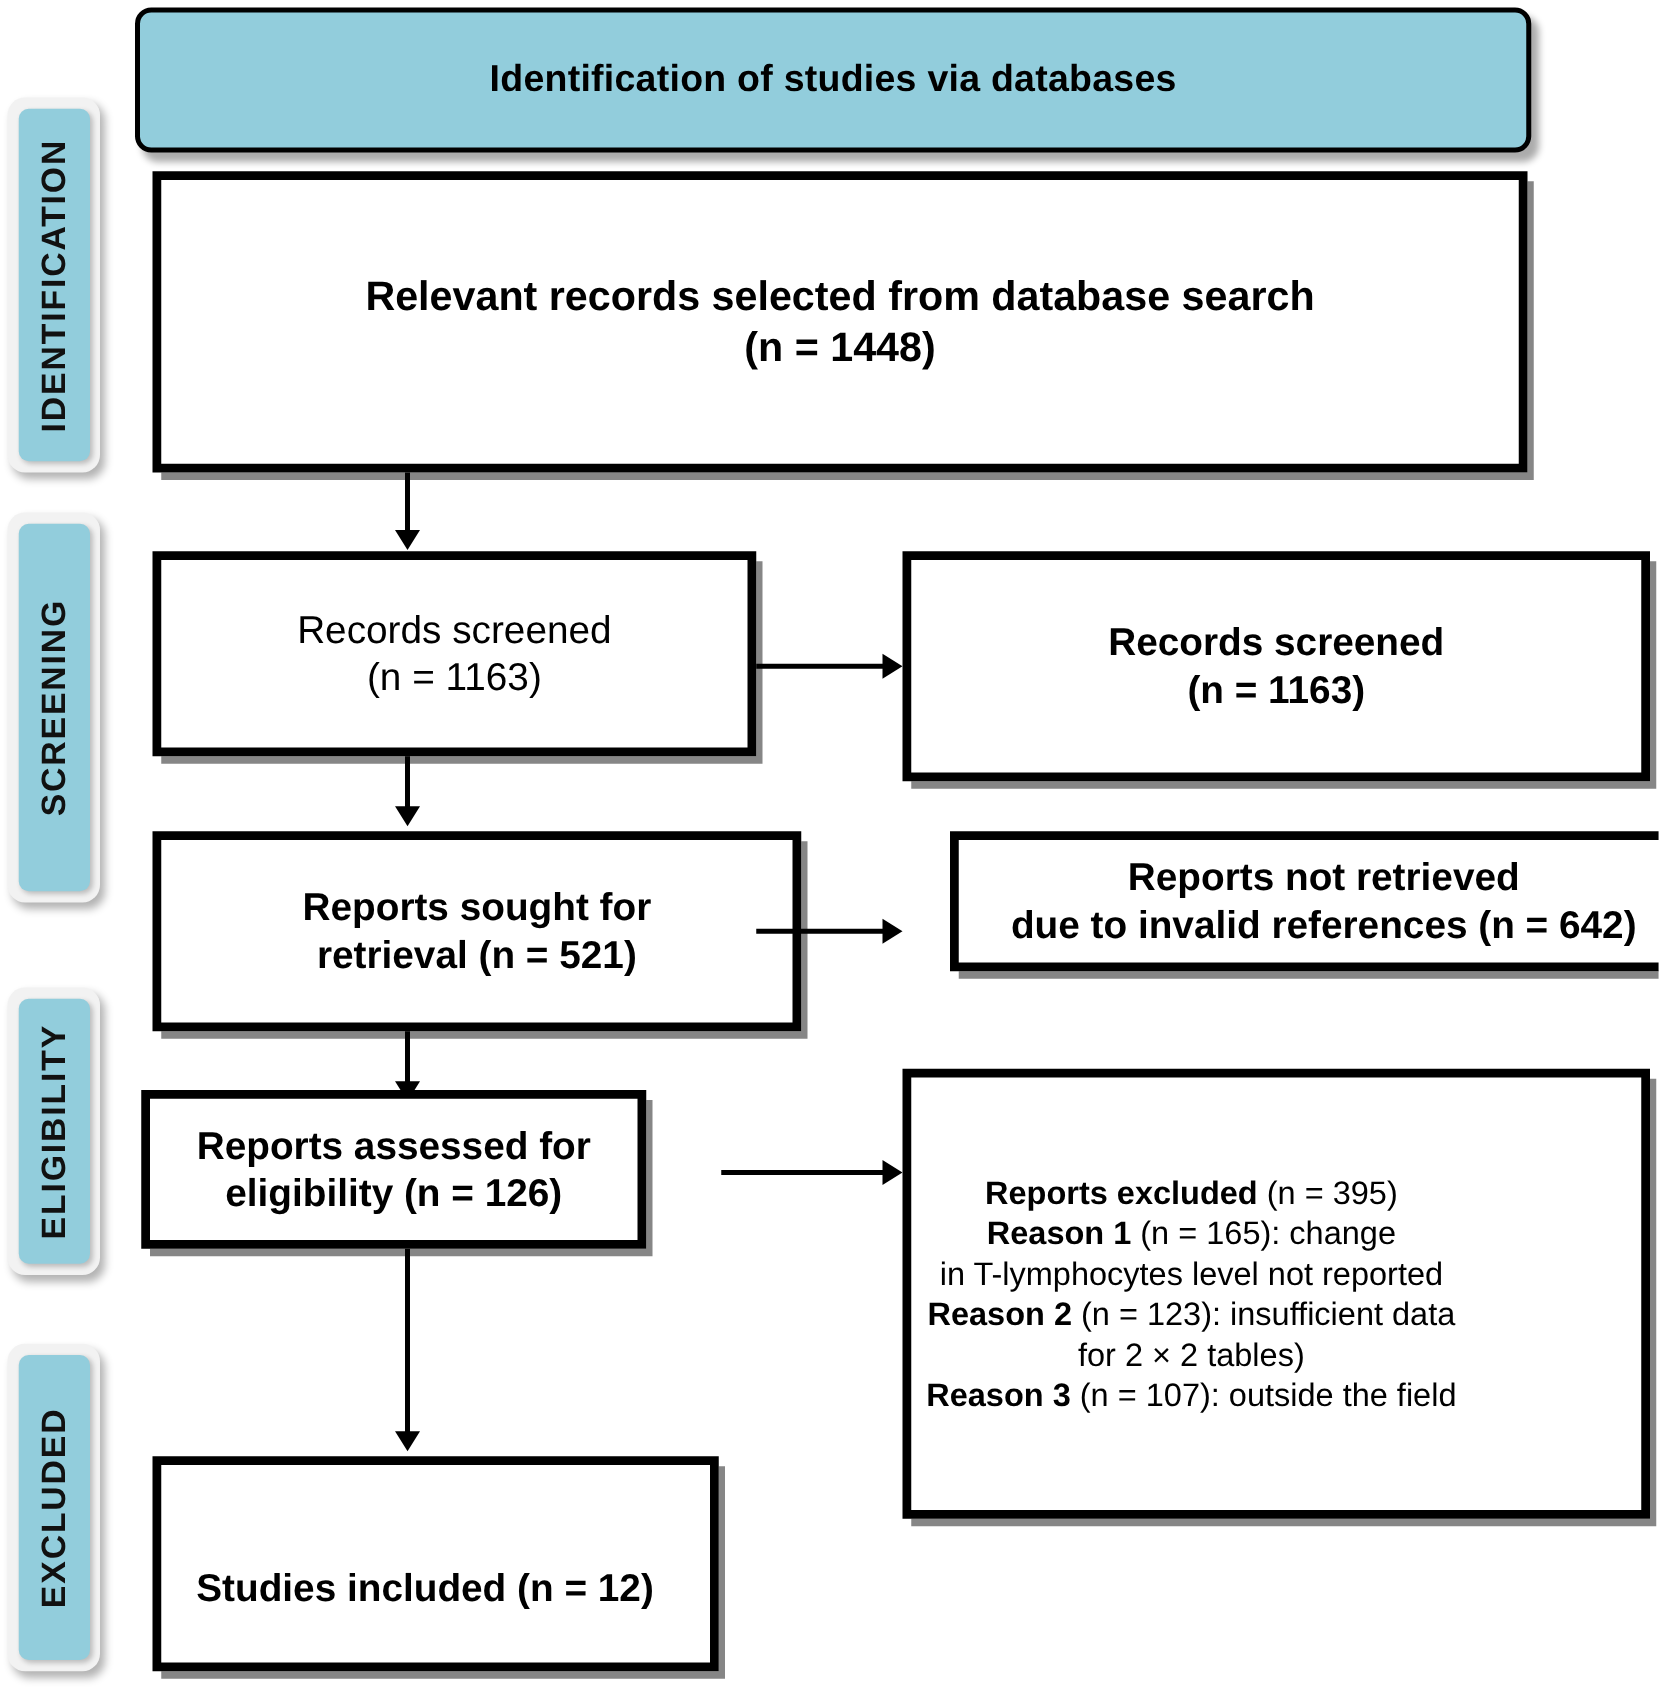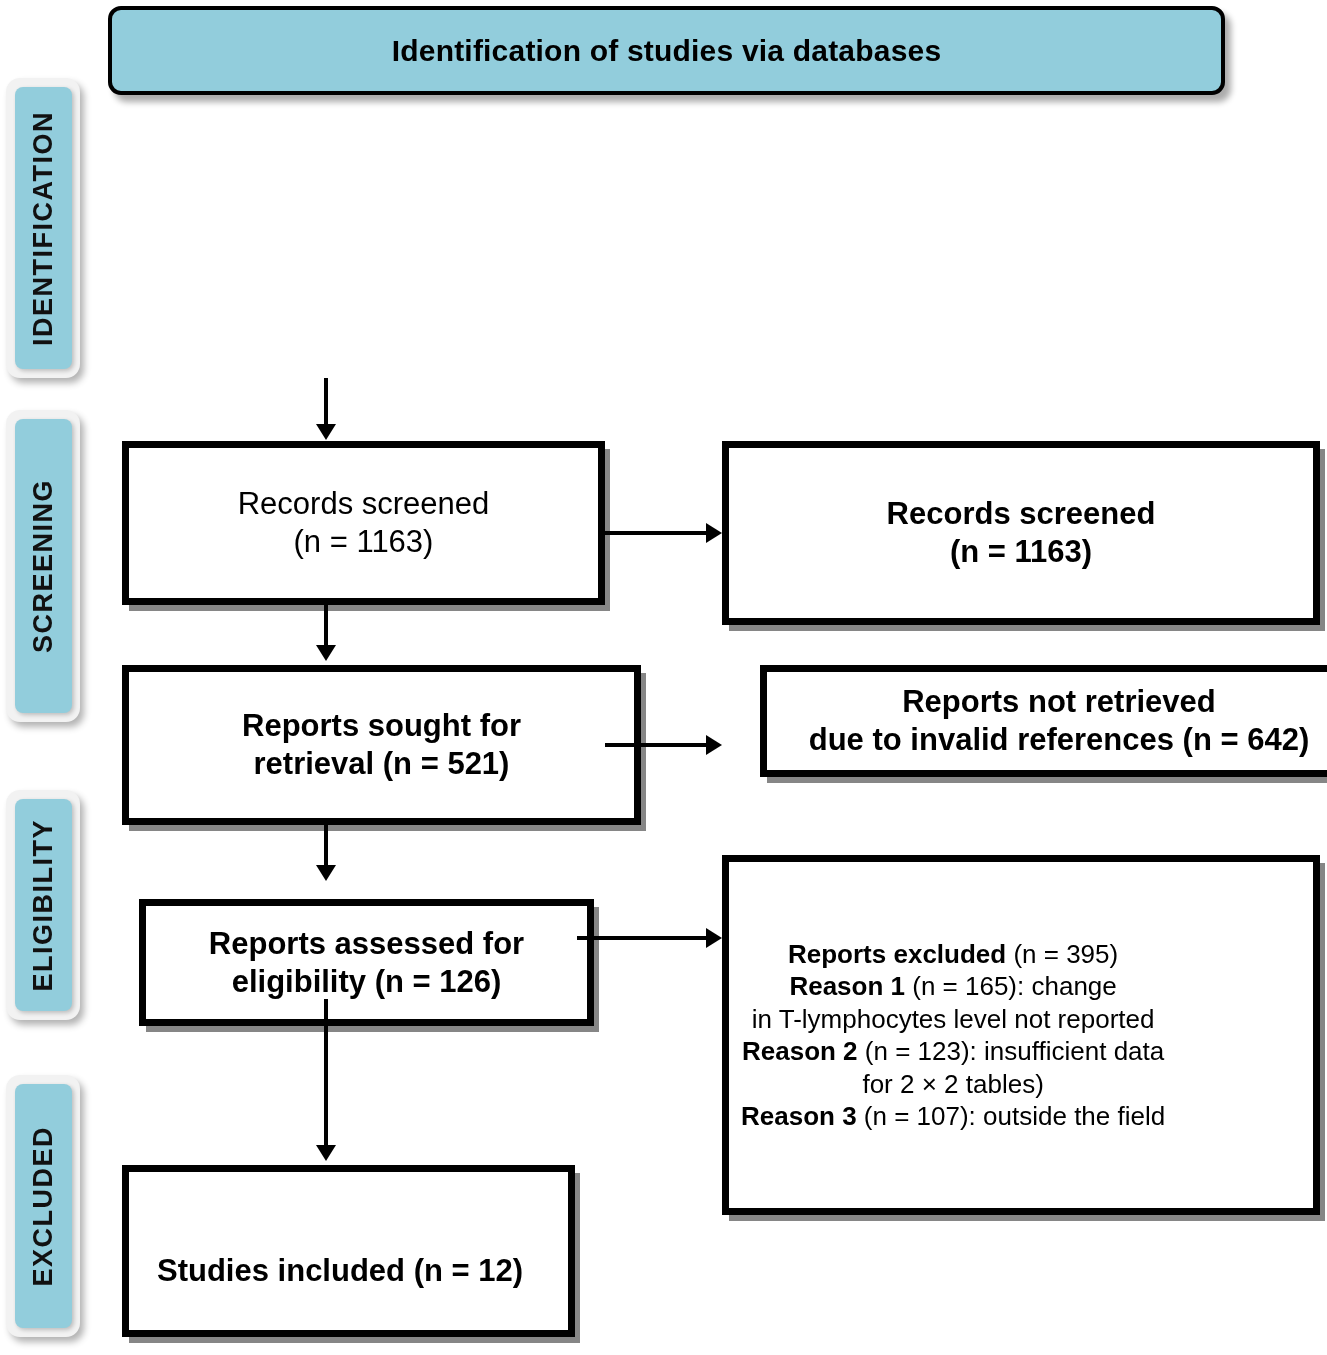--- a/index.html
+++ b/index.html
@@ -152,24 +152,28 @@
       <span class="stage-label">ELIGIBILITY</span>
     </div>
   </div>
 
   <div class="stage-tab" style="left:6px; top:1075px; width:74px; height:262px;">
     <div class="stage-inner">
       <span class="stage-label">EXCLUDED</span>
     </div>
   </div>
 
-  <div class="banner" style="left:108px; top:6px; width:1117px; height:89px;">
+  <div class="banner" style="left:108px; top:6px; width:1117px; height:116px;">
     <span class="banner-title">Identification of studies via databases</span>
   </div>
 
+  <div class="node center" style="left:122px; top:137px; width:1100px; height:241px;">
+    <span class="node-text bold big">Relevant records selected from database search
+(n = 1448)</span>
+  </div>
 
   <div class="conn v" style="left:324px; top:378px; height:48px;"></div>
   <div class="arrow-down" style="left:316px; top:424px;"></div>
 
   <div class="node center" style="left:122px; top:441px; width:483px; height:164px;">
     <span class="node-text normal">Records screened
 (n = 1163)</span>
   </div>
 
   <div class="conn h" style="left:605px; top:531px; width:105px;"></div>
@@ -192,21 +196,21 @@
   <div class="arrow-right" style="left:706px; top:735px;"></div>
 
   <div class="node center" style="left:760px; top:665px; width:598px; height:112px;">
     <span class="node-text bold">Reports not retrieved
 due to invalid references (n = 642)</span>
   </div>
 
   <div class="conn v" style="left:324px; top:825px; height:42px;"></div>
   <div class="arrow-down" style="left:316px; top:865px;"></div>
 
-  <div class="node center" style="left:139px; top:872px; width:455px; height:127px;margin-top:27px;">
+  <div class="node center" style="left:113px; top:872px; width:404px; height:127px;">
     <span class="node-text bold">Reports assessed for
 eligibility (n = 126)</span>
   </div>
 
   <div class="conn h" style="left:577px; top:936px; width:133px;"></div>
   <div class="arrow-right" style="left:706px; top:928px;"></div>
 
   <div class="node left" style="left:722px; top:855px; width:598px; height:360px;">
     <div class="reasons">
       <span class="ln">

